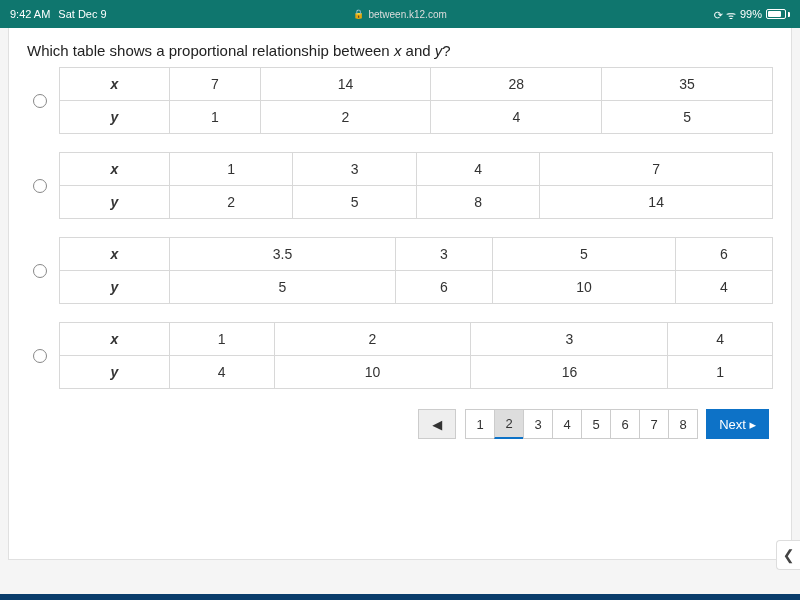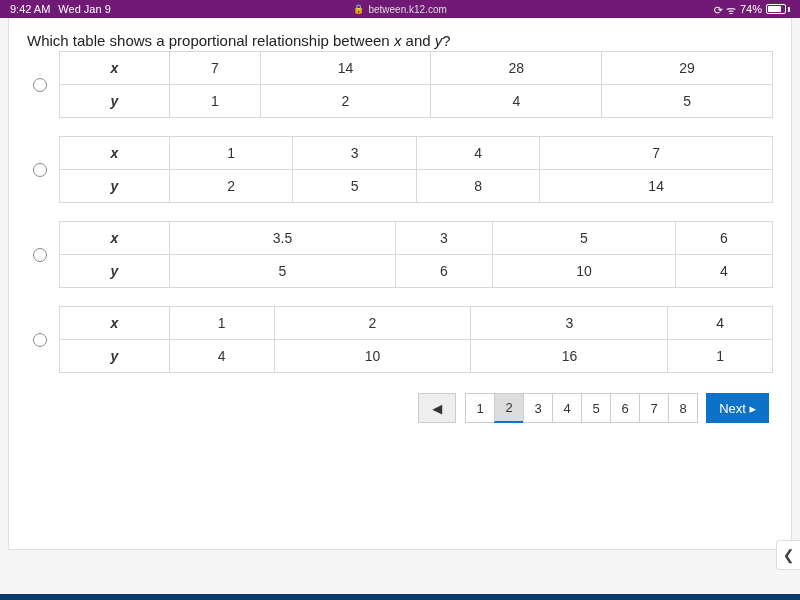--- a/index.html
+++ b/index.html
@@ -1,28 +1,28 @@
 <!DOCTYPE html>
 <html><head>
   <meta charset="utf-8">
   <style>
     * { margin: 0; padding: 0; box-sizing: border-box; }
     body { font-family: -apple-system, BlinkMacSystemFont, "Segoe UI", Arial, sans-serif; background: #f5f5f5; width: 800px; height: 600px; overflow: hidden; position: relative; }
-    .status-bar { background: #701a75; color: #fff; height: 18px; display: flex; align-items: center; justify-content: space-between; padding: 2px 10px; font-size: 11px; }
+    .status-bar { background: #0f766e; color: #fff; height: 28px; display: flex; align-items: center; justify-content: space-between; padding: 2px 10px; font-size: 11px; }
     .status-left { display: flex; gap: 8px; }
     .status-center { position: absolute; left: 50%; transform: translateX(-50%); display: flex; align-items: center; gap: 4px; font-size: 10px; color: #ddd; }
     .status-right { display: flex; align-items: center; gap: 4px; }
     .lock-icon { font-size: 9px; }
     .wifi-icon { font-size: 11px; }
     .battery { display: inline-flex; align-items: center; gap: 2px; }
     .battery-body { width: 20px; height: 10px; border: 1px solid #fff; border-radius: 2px; position: relative; }
     .battery-fill { position: absolute; left: 1px; top: 1px; bottom: 1px; width: 74%; background: #fff; border-radius: 1px; }
     .battery-tip { width: 2px; height: 5px; background: #fff; border-radius: 0 1px 1px 0; }
     .content-wrap { background: #fff; margin: 0 8px 8px 8px; padding: 14px 18px 14px 18px; height: calc(100% - 28px - 40px); border: 1px solid #e0e0e0; border-top: none; overflow: hidden; }
-    .question { font-size: 15px; color: #222; margin-bottom: 2px; }
+    .question { font-size: 15px; color: #222; margin-bottom: 8px; }
     .question .var { font-style: italic; }
     .options { display: flex; flex-direction: column; gap: 18px; }
     .option-row { display: flex; align-items: center; gap: 12px; }
     .radio { width: 14px; height: 14px; border: 1px solid #888; border-radius: 50%; background: #fff; flex-shrink: 0; margin-left: 6px; }
     table.rel { border-collapse: collapse; flex: 1; table-layout: fixed; }
     table.rel td { border: 1px solid #d8d8d8; padding: 8px 0; text-align: center; font-size: 14px; color: #333; background: #fff; }
     table.rel td:first-child { font-weight: bold; font-style: italic; width: 110px; }
     .pagination { display: flex; justify-content: flex-end; align-items: center; gap: 0; margin-top: 20px; margin-right: 4px; }
     .pag-btn { min-width: 30px; height: 30px; display: flex; align-items: center; justify-content: center; border: 1px solid #ccc; background: #fff; font-size: 13px; color: #333; cursor: pointer; margin-left: -1px; }
     .pag-prev { width: 38px; background: #eee; }
@@ -31,29 +31,29 @@
     .pag-gap { width: 10px; }
     .side-tab { position: absolute; right: 0; bottom: 30px; width: 24px; height: 30px; background: #fff; border: 1px solid #ddd; border-right: none; border-radius: 4px 0 0 4px; display: flex; align-items: center; justify-content: center; font-size: 14px; color: #444; }
     .bottom-bar { position: absolute; bottom: 0; left: 0; right: 0; height: 6px; background: #0a3d6b; }
   </style>
 </head>
 <body>
 
 <div class="status-bar">
   <div class="status-left">
     <span>9:42 AM</span>
-    <span>Wed Jan 9</span>
+    <span>Sat Dec 9</span>
   </div>
   <div class="status-center">
     <span class="lock-icon">🔒</span>
     <span>between.k12.com</span>
   </div>
   <div class="status-right">
     <span class="wifi-icon">⟳ ᯤ</span>
-    <span>74%</span>
+    <span>99%</span>
     <span class="battery">
       <span class="battery-body">
           <span class="battery-fill"></span>
         </span>
       <span class="battery-tip"></span>
     </span>
   </div>
 </div>
 
 <div class="content-wrap">
@@ -65,21 +65,21 @@
 
     <div class="option-row">
       <div class="radio"></div>
       <table class="rel">
         <tbody>
             <tr>
           <td>x</td>
           <td>7</td>
           <td>14</td>
           <td>28</td>
-          <td>29</td>
+          <td>35</td>
         </tr>
         <tr>
           <td>y</td>
           <td>1</td>
           <td>2</td>
           <td>4</td>
           <td>5</td>
         </tr>
       </tbody>
         </table>

